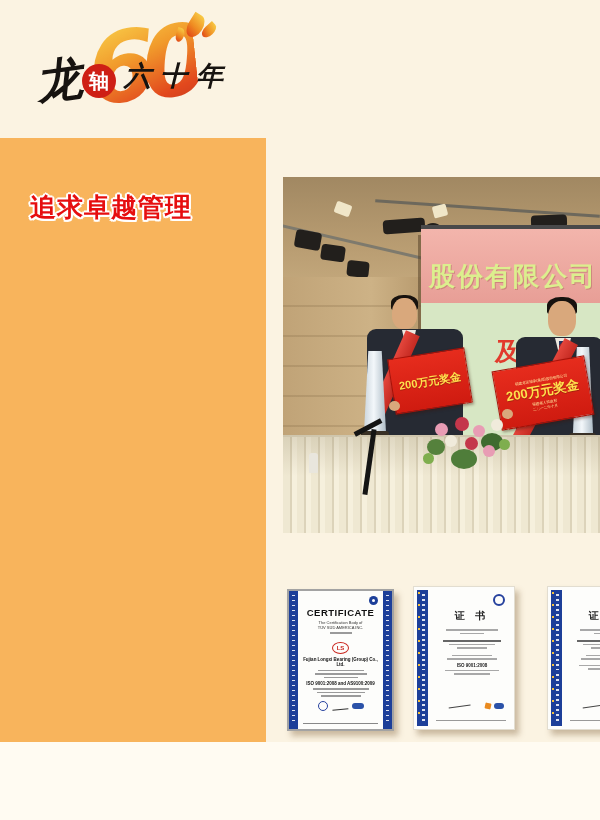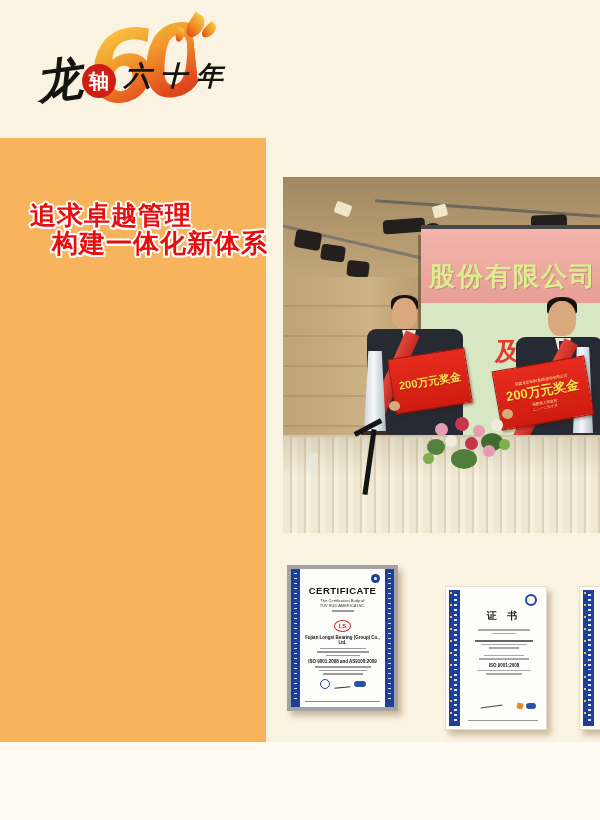--- a/index.html
+++ b/index.html
@@ -24,21 +24,21 @@
       border-radius:0 50% 50% 50%;}
   .flame.f1{left:152px;top:-12px;width:15px;height:24px;transform:rotate(32deg);}
   .flame.f2{left:168px;top:-4px;width:10px;height:17px;transform:rotate(48deg);}
   .flame.f3{left:140px;top:2px;width:8px;height:14px;transform:rotate(18deg);}
 
   
   .panel{position:absolute;left:0;top:138px;width:266px;height:604px;background:#f8b45c;}
   .hl{position:absolute;font-weight:700;font-size:26px;letter-spacing:1px;color:#e60e0f;white-space:nowrap;
       text-shadow:-2px 0 #fff,2px 0 #fff,0 -2px #fff,0 2px #fff,
                   -1.5px -1.5px #fff,1.5px -1.5px #fff,-1.5px 1.5px #fff,1.5px 1.5px #fff;}
-  .hl1{left:30px;top:60px;}
+  .hl1{left:30px;top:52px;}
   .hl2{left:52px;top:88px;}
   .body-text{position:absolute;left:55px;top:166px;width:173px;
       font-family:"Liberation Serif","DejaVu Serif",serif;font-size:15px;line-height:25.8px;
       letter-spacing:.6px;text-align:justify;text-indent:1.6em;color:#1b130a;}
 
   
   .photo{position:absolute;left:283px;top:177px;width:317px;height:356px;overflow:hidden;background:#c1a375;}
   .ph-ceiling{position:absolute;left:0;top:0;width:317px;height:118px;
       background:linear-gradient(180deg,#a18862 0%,#b99d72 60%,#c6ab7f 100%);}
   .truss{position:absolute;background:#7e7a6d;height:3px;}
@@ -88,42 +88,42 @@
   .ph-table::after{content:"";position:absolute;inset:0;background:linear-gradient(180deg,rgba(120,105,70,.18),transparent 40%);}
   .flowers{position:absolute;left:138px;top:236px;width:96px;height:72px;}
   .dot{position:absolute;border-radius:50%;}
   .mic{position:absolute;left:68px;top:246px;width:34px;height:76px;}
   .mic .pole{position:absolute;left:16px;top:6px;width:5px;height:66px;background:#141414;transform:rotate(8deg);}
   .mic .boom{position:absolute;left:2px;top:2px;width:30px;height:5px;background:#141414;transform:rotate(-28deg);}
   .bottle{position:absolute;left:26px;top:276px;width:9px;height:20px;background:#e9e6dd;border-radius:3px 3px 1px 1px;}
 
   
   .cert{position:absolute;background:#fdfdfb;box-shadow:4px 5px 6px rgba(120,90,50,.38);overflow:hidden;}
-  .cert-en{left:287px;top:565px;width:103px;height:138px;border:4px solid #a3a3a3;}
+  .cert-en{left:287px;top:589px;width:103px;height:138px;border:2px solid #a3a3a3;}
   .band{position:absolute;top:0;width:9px;height:100%;background:#1d3f99;}
   .band .microtext{position:absolute;left:3px;top:4px;width:3px;height:92%;
       background:repeating-linear-gradient(180deg,rgba(255,255,255,.85) 0 1.5px,transparent 1.5px 5px);}
   .band-l{left:0;} .band-r{right:0;}
   .tuv-dot{position:absolute;right:14px;top:5px;width:9px;height:9px;border-radius:50%;background:#1d3f99;}
   .tuv-dot::after{content:"";position:absolute;left:3px;top:3px;width:3px;height:3px;border-radius:50%;background:#fff;}
   .cert-en .content{position:absolute;left:12px;right:12px;top:16px;text-align:center;}
   .cert-title{font-weight:700;font-size:9.5px;letter-spacing:.5px;color:#101010;}
   .cert-sub{font-size:4px;line-height:5px;color:#333;margin-top:2px;}
   .ls-oval{display:inline-block;margin-top:3px;width:15px;height:10px;line-height:10px;border:1px solid #c9241c;
       border-radius:50%;color:#c9241c;font-size:6px;font-weight:700;}
   .cert-company{font-size:4.5px;line-height:5.5px;font-weight:700;color:#111;margin-top:3px;}
   .bar{height:1.5px;background:#9a9a9a;margin:2px auto;}
   .cert-standard{font-size:4.5px;font-weight:700;color:#111;margin-top:3px;}
   .seal-row{margin-top:4px;display:flex;align-items:center;justify-content:center;gap:4px;}
   .seal{width:8px;height:8px;border-radius:50%;border:1.5px solid #27429e;}
   .sig{width:16px;height:8px;border-bottom:1px solid #333;transform:rotate(-6deg);}
   .pill{width:12px;height:6px;border-radius:3px;background:#2b52a8;}
   .footer-line{position:absolute;left:14px;right:14px;bottom:5px;height:1px;background:#888;}
 
-  .cert-cn{width:100px;height:142px;border:1px solid #e2ddd0;margin-left:32px;}
+  .cert-cn{width:100px;height:142px;border:1px solid #e2ddd0;}
   .cn1{left:413px;top:586px;} .cn2{left:547px;top:586px;}
   .band-cn{position:absolute;left:3px;top:3px;width:11px;height:136px;background:#1d3f99;}
   .band-cn::before{content:"";position:absolute;left:1px;top:2px;width:2px;height:132px;
       background:repeating-linear-gradient(180deg,#f6c23d 0 2px,transparent 2px 12px);}
   .band-cn::after{content:"";position:absolute;left:5px;top:4px;width:3px;height:128px;
       background:repeating-linear-gradient(180deg,rgba(255,255,255,.85) 0 1.5px,transparent 1.5px 5px);}
   .tuv-ring{position:absolute;right:9px;top:7px;width:8px;height:8px;border:2px solid #27429e;border-radius:50%;}
   .cn-title{position:absolute;left:22px;right:6px;top:22px;text-align:center;
       font-family:"Liberation Serif",serif;font-weight:700;font-size:10px;letter-spacing:4px;color:#222;}
   .cn-body{position:absolute;left:24px;right:8px;top:40px;}
@@ -149,21 +149,20 @@
       <span>轴</span>
     </div>
     <div class="logo-years">六十年</div>
     <div class="flame f1"></div>
     <div class="flame f2"></div>
     <div class="flame f3"></div>
   </div>
 
   <div class="panel">
     <div class="hl hl1">追求卓越管理</div>
-    <div class="hl hl2">构建一体化新体系</div>
   </div>
 
   <div class="photo">
     <div class="ph-ceiling">
       <div class="truss t1"></div>
       <div class="truss t2"></div>
       <div class="diffuser" style="left:52px;top:26px;width:16px;height:12px;transform:rotate(20deg);"></div>
       <div class="diffuser" style="left:150px;top:28px;width:14px;height:12px;transform:rotate(-15deg);"></div>
       <div class="diffuser" style="left:290px;top:86px;width:16px;height:12px;transform:rotate(25deg);"></div>
       <div class="light" style="left:12px;top:54px;width:26px;height:18px;transform:rotate(10deg);"></div>

